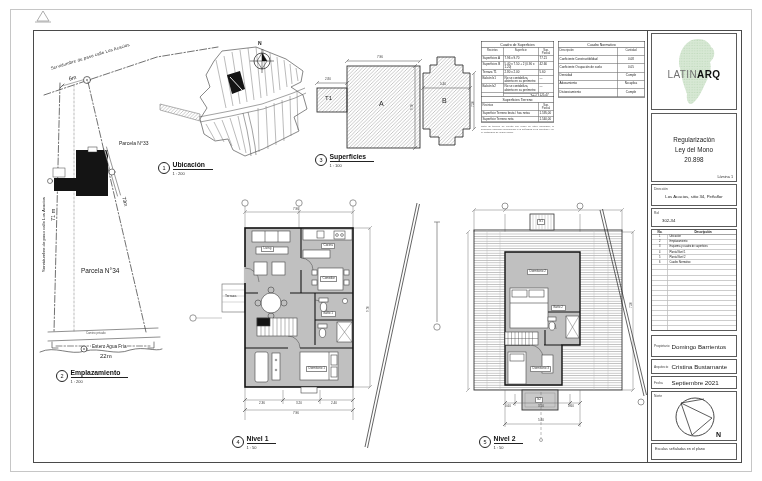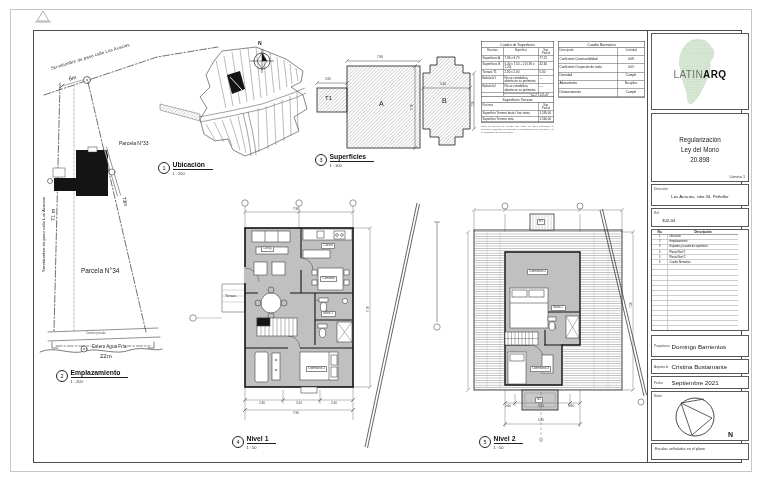--- a/index.html
+++ b/index.html
@@ -30,21 +30,21 @@
   .st{grid-template-columns:114px 30px;}
   .st .cell:nth-child(2n){border-right:none;}
   .h{text-align:center;font-size:5.5px;color:#333;}
   .trow{display:grid;grid-template-columns:44px 70px 30px;}
   .tot-sp{border:none;}
   .tot-l{border:1px solid #555;border-bottom:none;text-align:right;padding:1px 3px;}
   .tot-v{padding:1px 2px;}
   .tnote{position:absolute;width:146px;font-size:5px;line-height:1.3;color:#555;text-align:justify;}
   
   #tblock{position:absolute;left:648px;top:31px;width:94px;height:432px;}
-  .tb-box{position:absolute;left:3px;width:98px;border:1px solid #5a5a5a;background:#fff;box-sizing:border-box;overflow:hidden;}
+  .tb-box{position:absolute;left:3px;width:86px;border:1px solid #5a5a5a;background:#fff;box-sizing:border-box;overflow:hidden;}
   .tb-lab{position:absolute;top:1.5px;left:2px;font-size:3.3px;color:#444;}
   .tb-val{margin-top:9px;text-align:center;font-size:4.3px;color:#222;}
   .tb-val.left{text-align:left;padding-left:10px;}
   .logo-text{position:absolute;top:35px;width:100%;text-align:center;font-size:10px;letter-spacing:0.4px;}
   .lt-light{color:#707070;font-weight:400;}
   .lt-bold{color:#101010;font-weight:700;}
   .proj{margin-top:21px;text-align:center;font-size:6.3px;line-height:1.55;color:#222;}
   .lamina{position:absolute;right:3px;bottom:2px;font-size:3.8px;color:#333;}
   .ix-head{display:grid;grid-template-columns:32px 140px;font-size:6px;font-weight:bold;text-align:center;
            border-bottom:1px solid #444;padding:1px 0;}

